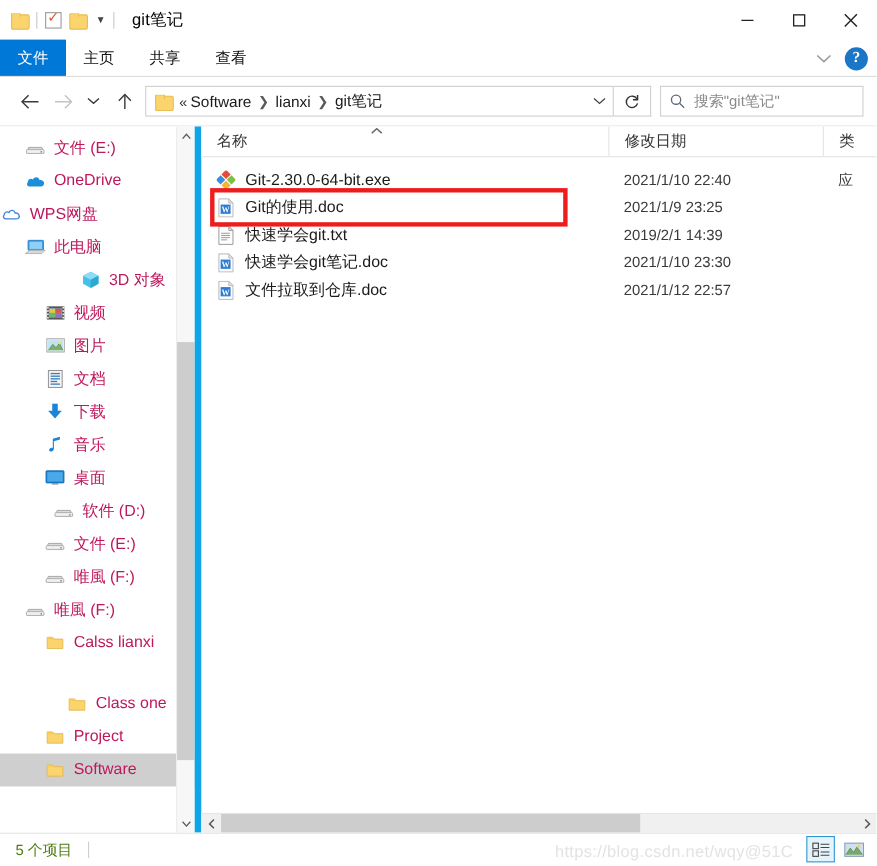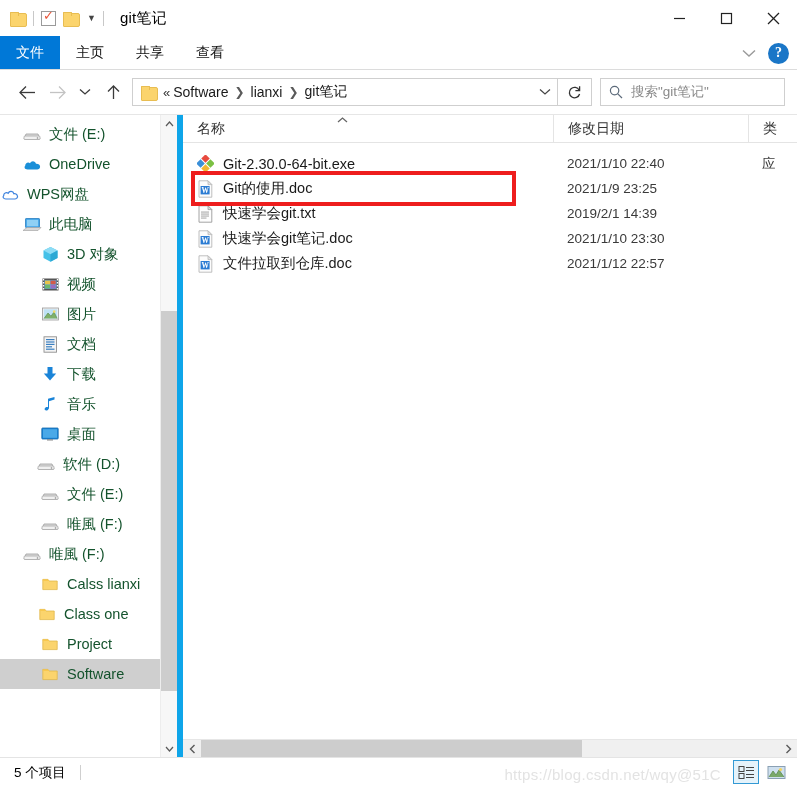--- a/index.html
+++ b/index.html
@@ -86,21 +86,21 @@
   .search-ph { font-size: 13.5px; color: #8a8a8a; }
 
   
   .body { flex: 1; display: flex; min-height: 0; border-top: 1px solid #e6e6e6; }
 
   
   .sidebar { width: 177px; flex: 0 0 177px; position: relative; overflow: hidden; background:#fff; }
   .tree { padding-top: 4px; }
   .titem {
     height: 30px; display: flex; align-items: center; gap: 7px;
-    font-size: 14.5px; color: #14532d; white-space: nowrap; padding-right:4px;
+    font-size: 14.5px; color: #be185d; white-space: nowrap; padding-right:4px;
   }
   .titem.sel { background: #cfcfcf; }
   .ti-ico { width: 20px; height: 18px; display: flex; align-items: center; justify-content: center; flex:0 0 20px;}
   .sb-scroll {
     position: absolute; right: 0; top: 0; bottom: 0; width: 17px;
     background: #f7f7f7; border-left: 1px solid #ededed;
   }
   .sb-arrow { height: 17px; display: flex; align-items: center; justify-content: center; font-size: 9px; color: #5a5a5a; }
   .sb-arrow.bot { position: absolute; bottom: 0; left: 0; right: 0; }
   .sb-thumb { position: absolute; left: 0; right: 0; top: 196px; height: 380px; background: #cdcdcd; }
@@ -135,21 +135,21 @@
   }
   .hs-arrow { width: 18px; display: flex; align-items: center; justify-content: center; font-size: 10px; color: #5a5a5a; }
   .hs-track { flex: 1; position: relative; }
   .hs-thumb { position: absolute; left: 0; top: 0; bottom: 0; width: 66%; background: #cdcdcd; }
 
   
   .statusbar {
     height: 30px; flex: 0 0 30px; display: flex; align-items: center;
     border-top: 1px solid #e4e4e4; position: relative; background:#fff;
   }
-  .status-txt { font-size: 13.5px; color: #000000; padding-left: 14px; }
+  .status-txt { font-size: 13.5px; color: #4d7c0f; padding-left: 14px; }
   .status-sep { width: 1px; height: 15px; background: #cfcfcf; margin-left: 14px; }
   .viewbtns { position: absolute; right: 8px; top: 2px; display: flex; gap: 4px; align-items: center; }
   .vbtn { width: 26px; height: 24px; display: flex; align-items: center; justify-content: center; }
   .vbtn.sel { border: 1px solid #3399d4; background: #e5f3fb; }
   .watermark {
     position: absolute; right: 76px; bottom: 4px; font-size: 15px;
     color: #e3e3e3; white-space: nowrap; letter-spacing: .3px;
     font-family: "Liberation Sans", sans-serif;
   }
 </style>
@@ -297,21 +297,21 @@
               <span style="display: inline-flex; align-items: center; justify-content: center;">
                 <svg width="20" height="15" viewBox="0 0 20 15">
                   <rect x="3.5" y="1.5" width="14" height="9" rx="0.6" fill="#3aa0e8" stroke="#2a7fc0" stroke-width="0.8"></rect>
                   <rect x="4.8" y="2.8" width="11.4" height="6.5" fill="#8fd0f5"></rect>
                   <path d="M1 13.5 L5 10.5 L19 10.5 L16 13.5 Z" fill="#d8d8d8" stroke="#a8a8a8" stroke-width="0.7"></path>
                 </svg>
               </span>
             </span>
             <span>此电脑</span>
           </div>
-          <div class="titem" style="padding-left: 40px;">
+          <div class="titem" style="padding-left: 40px; margin-left: 32px;">
             <span class="ti-ico">
               <span style="display: inline-flex; align-items: center; justify-content: center;">
                 <svg width="17" height="17" viewBox="0 0 17 17">
                   <path d="M8.5 1 L15.5 4.6 L15.5 12 L8.5 15.8 L1.5 12 L1.5 4.6 Z" fill="#45c1e8"></path>
                   <path d="M8.5 1 L15.5 4.6 L8.5 8.3 L1.5 4.6 Z" fill="#8ddcf5"></path>
                   <path d="M8.5 8.3 L15.5 4.6 L15.5 12 L8.5 15.8 Z" fill="#2ba8d4"></path>
                 </svg>
               </span>
             </span>
             <span>3D 对象</span>
@@ -397,21 +397,21 @@
               <span style="display: inline-flex; align-items: center; justify-content: center;">
                 <svg width="18" height="14" viewBox="0 0 18 14">
                   <rect x="0.8" y="1" width="16.4" height="11" rx="0.8" fill="#1a84d8" stroke="#1569ac" stroke-width="0.8"></rect>
                   <rect x="2" y="2.2" width="14" height="8.6" fill="#4aa9e8"></rect>
                   <rect x="6" y="12.3" width="6" height="1.2" fill="#8a8a8a"></rect>
                 </svg>
               </span>
             </span>
             <span>桌面</span>
           </div>
-          <div class="titem" style="padding-left: 36px;">
+          <div class="titem" style="padding-left: 48px;">
             <span class="ti-ico">
               <span style="display: inline-flex; align-items: center; justify-content: center;">
                 <svg width="18" height="14" viewBox="0 0 18 14">
                   <path d="M3 7 L15 7 L17 12 L1 12 Z" fill="#dcdcdc" stroke="#9d9d9d" stroke-width="0.8"></path>
                   <rect x="1" y="9" width="16" height="3.5" rx="1" fill="#f0f0f0" stroke="#a8a8a8" stroke-width="0.8"></rect>
                   <circle cx="14.5" cy="11" r="0.8" fill="#8a8a8a"></circle>
                 </svg>
               </span>
             </span>
             <span>软件 (D:)</span>
@@ -456,21 +456,21 @@
             <span class="ti-ico">
               <span style="display: inline-flex; align-items: center; justify-content: center;">
                 <svg width="16" height="14" viewBox="0 0 16 14">
                   <path d="M0.8 2.4 L6 2.4 L7 4 L15.2 4 L15.2 12.6 L0.8 12.6 Z" fill="#fbd46d" stroke="#e0b84a" stroke-width="0.8"></path>
                   <path d="M0.8 2.4 L6 2.4 L7 4 L0.8 4 Z" fill="#f8c84f"></path>
                 </svg>
               </span>
             </span>
             <span>Calss lianxi</span>
           </div>
-          <div class="titem" style="padding-left: 37px;">
+          <div class="titem" style="padding-left: 60px; margin-top: 26px;">
             <span class="ti-ico">
               <span style="display: inline-flex; align-items: center; justify-content: center;">
                 <svg width="16" height="14" viewBox="0 0 16 14">
                   <path d="M0.8 2.4 L6 2.4 L7 4 L15.2 4 L15.2 12.6 L0.8 12.6 Z" fill="#fbd46d" stroke="#e0b84a" stroke-width="0.8"></path>
                   <path d="M0.8 2.4 L6 2.4 L7 4 L0.8 4 Z" fill="#f8c84f"></path>
                 </svg>
               </span>
             </span>
             <span>Class one</span>
           </div>

